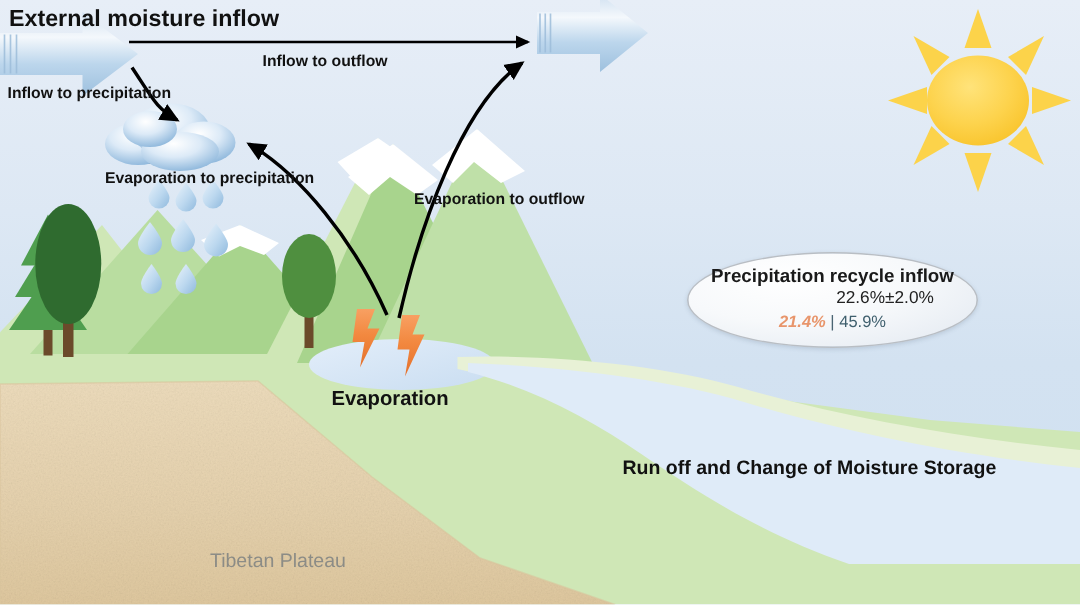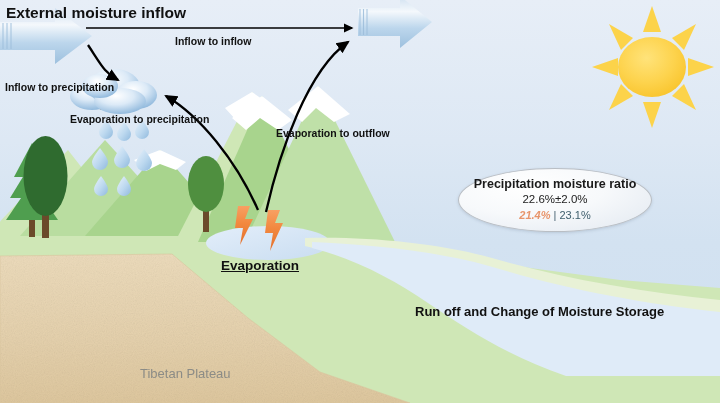--- a/index.html
+++ b/index.html
@@ -6,35 +6,35 @@
   #stage{
     position:relative;width:720px;height:403px;overflow:hidden;
     font-family:"Liberation Sans",sans-serif;
     background:linear-gradient(180deg,#e7eef7 0%,#dde8f4 35%,#d3e2f1 60%,#cfe0f0 100%);
   }
   #stage svg{position:absolute;left:0;top:0;width:720px;height:403px;}
   .lbl{position:absolute;color:#111;font-weight:bold;white-space:nowrap;line-height:1;}
   #t-inflow{left:6px;top:5px;font-size:15.5px;}
   #t-outflow{left:356px;top:33px;font-size:14px;}
   #t-in2out{left:175px;top:36px;font-size:10.5px;}
-  #t-in2prec{left:5px;top:82px;font-size:10.5px;}
+  #t-in2prec{left:5px;top:57px;font-size:10.5px;}
   #t-ev2prec{left:70px;top:114px;font-size:10.5px;}
   #t-ev2out{left:276px;top:128px;font-size:10.5px;}
   #t-prec{left:73px;top:192px;font-size:14px;}
-  #t-evap{left:221px;top:259px;font-size:13.5px;text-decoration:underline;}
+  #t-evap{left:221px;top:259px;font-size:13.5px;}
   #t-runoff{left:415px;top:305px;font-size:13px;}
   #t-tibet{left:140px;top:367px;font-size:13px;color:#8c8c86;font-weight:normal;}
   .ell{position:absolute;left:458px;top:168px;width:192px;height:62px;
        border-radius:50%;border:1px solid #b9bec4;
        background:radial-gradient(ellipse at 35% 28%,#ffffff 0%,#f7f9fb 45%,#e9eef4 80%,#dfe7ef 100%);
        box-shadow:0 1px 3px rgba(90,110,130,.22);}
   .ell-t1{position:absolute;left:0;top:8px;width:100%;text-align:center;
           font-size:12.5px;font-weight:bold;color:#1a1a1a;}
   .ell-t2{position:absolute;left:0;top:24px;width:100%;text-align:center;
-          font-size:11.5px;color:#222;}
+          font-size:11.5px;color:#222;padding-left:35px;}
   .ell-t3{position:absolute;left:0;top:40px;width:100%;text-align:center;font-size:11px;}
   .v-low{color:#e8956b;font-style:italic;font-weight:bold;margin-top:36px;}
   .v-sep{color:#4a6472;}
   .v-high{color:#3f5f6d;}
 </style>
 </head>
 <body>
 
 <div id="stage">
 
@@ -186,31 +186,31 @@
       <path d="M268,210 l12,0 -5,13 8,0 -13,28 3,-18 -8,0 Z"></path>
     </g>
 
     <line x1="86" y1="28" x2="352" y2="28" stroke="#000" stroke-width="1.7" marker-end="url(#ah)"></line>
     <path d="M88,45 C102,66 104,72 118,80" stroke="#000" stroke-width="2.3" fill="none" marker-end="url(#ah)"></path>
     <path d="M258,210 C236,160 200,116 166,96" stroke="#000" stroke-width="2.3" fill="none" marker-end="url(#ah)"></path>
     <path d="M266,212 C280,150 308,70 348,42" stroke="#000" stroke-width="2.3" fill="none" marker-end="url(#ah)"></path>
   </svg>
 
   <div class="lbl" id="t-inflow">External moisture inflow</div>
-  <div class="lbl" id="t-in2out">Inflow to inflow</div>
+  <div class="lbl" id="t-in2out">Inflow to outflow</div>
   <div class="lbl" id="t-in2prec">Inflow to precipitation</div>
   <div class="lbl" id="t-ev2out">Evaporation to outflow</div>
   <div class="lbl" id="t-ev2prec">Evaporation to precipitation</div>
   <div class="lbl" id="t-evap">Evaporation</div>
   <div class="lbl" id="t-tibet">Tibetan Plateau</div>
   <div class="lbl" id="t-runoff">Run off and Change of Moisture Storage</div>
 
   <div class="ell">
-    <div class="ell-t1">Precipitation moisture ratio</div>
+    <div class="ell-t1">Precipitation recycle inflow</div>
     <div class="ell-t2">22.6%±2.0%</div>
     <div class="ell-t3">
       <span class="v-low">21.4%</span>
       <span class="v-sep">|</span>
-      <span class="v-high">23.1%</span>
+      <span class="v-high">45.9%</span>
     </div>
   </div>
 
 </div>
 
 </body></html>

